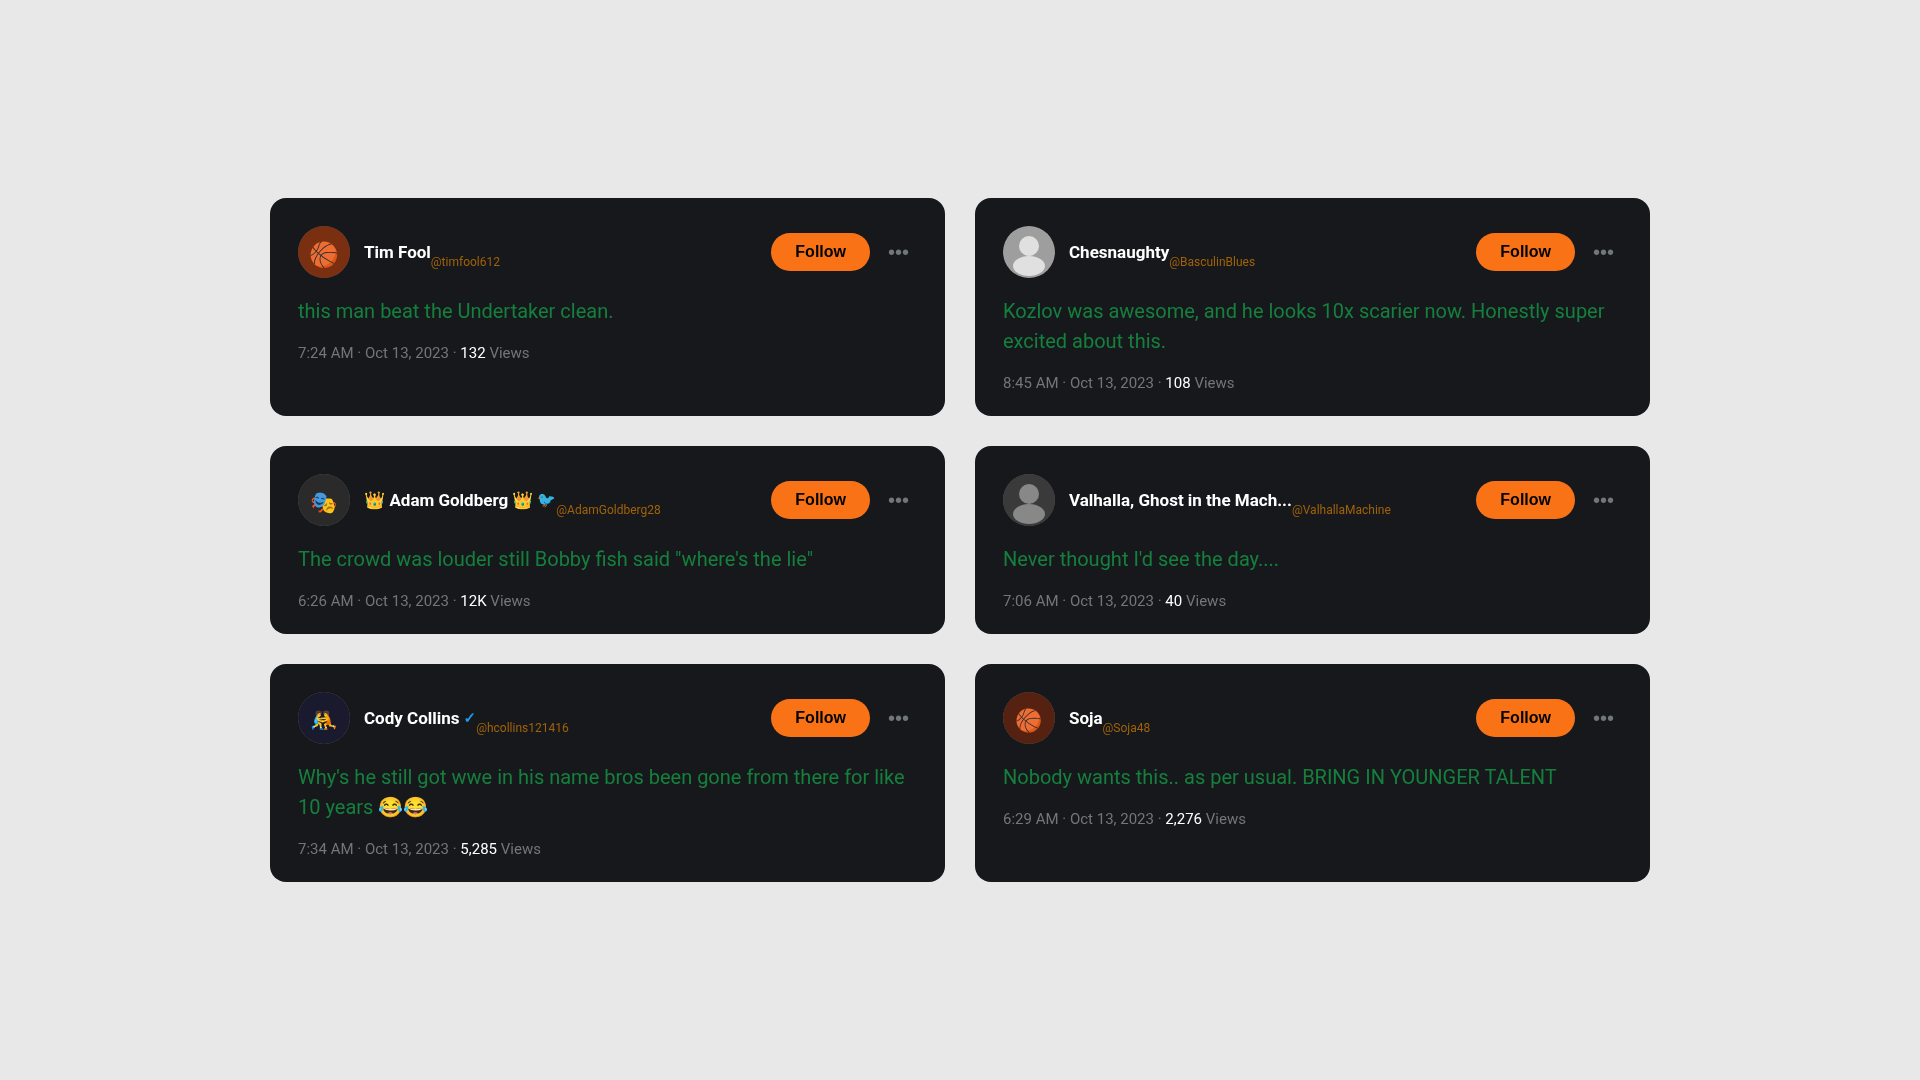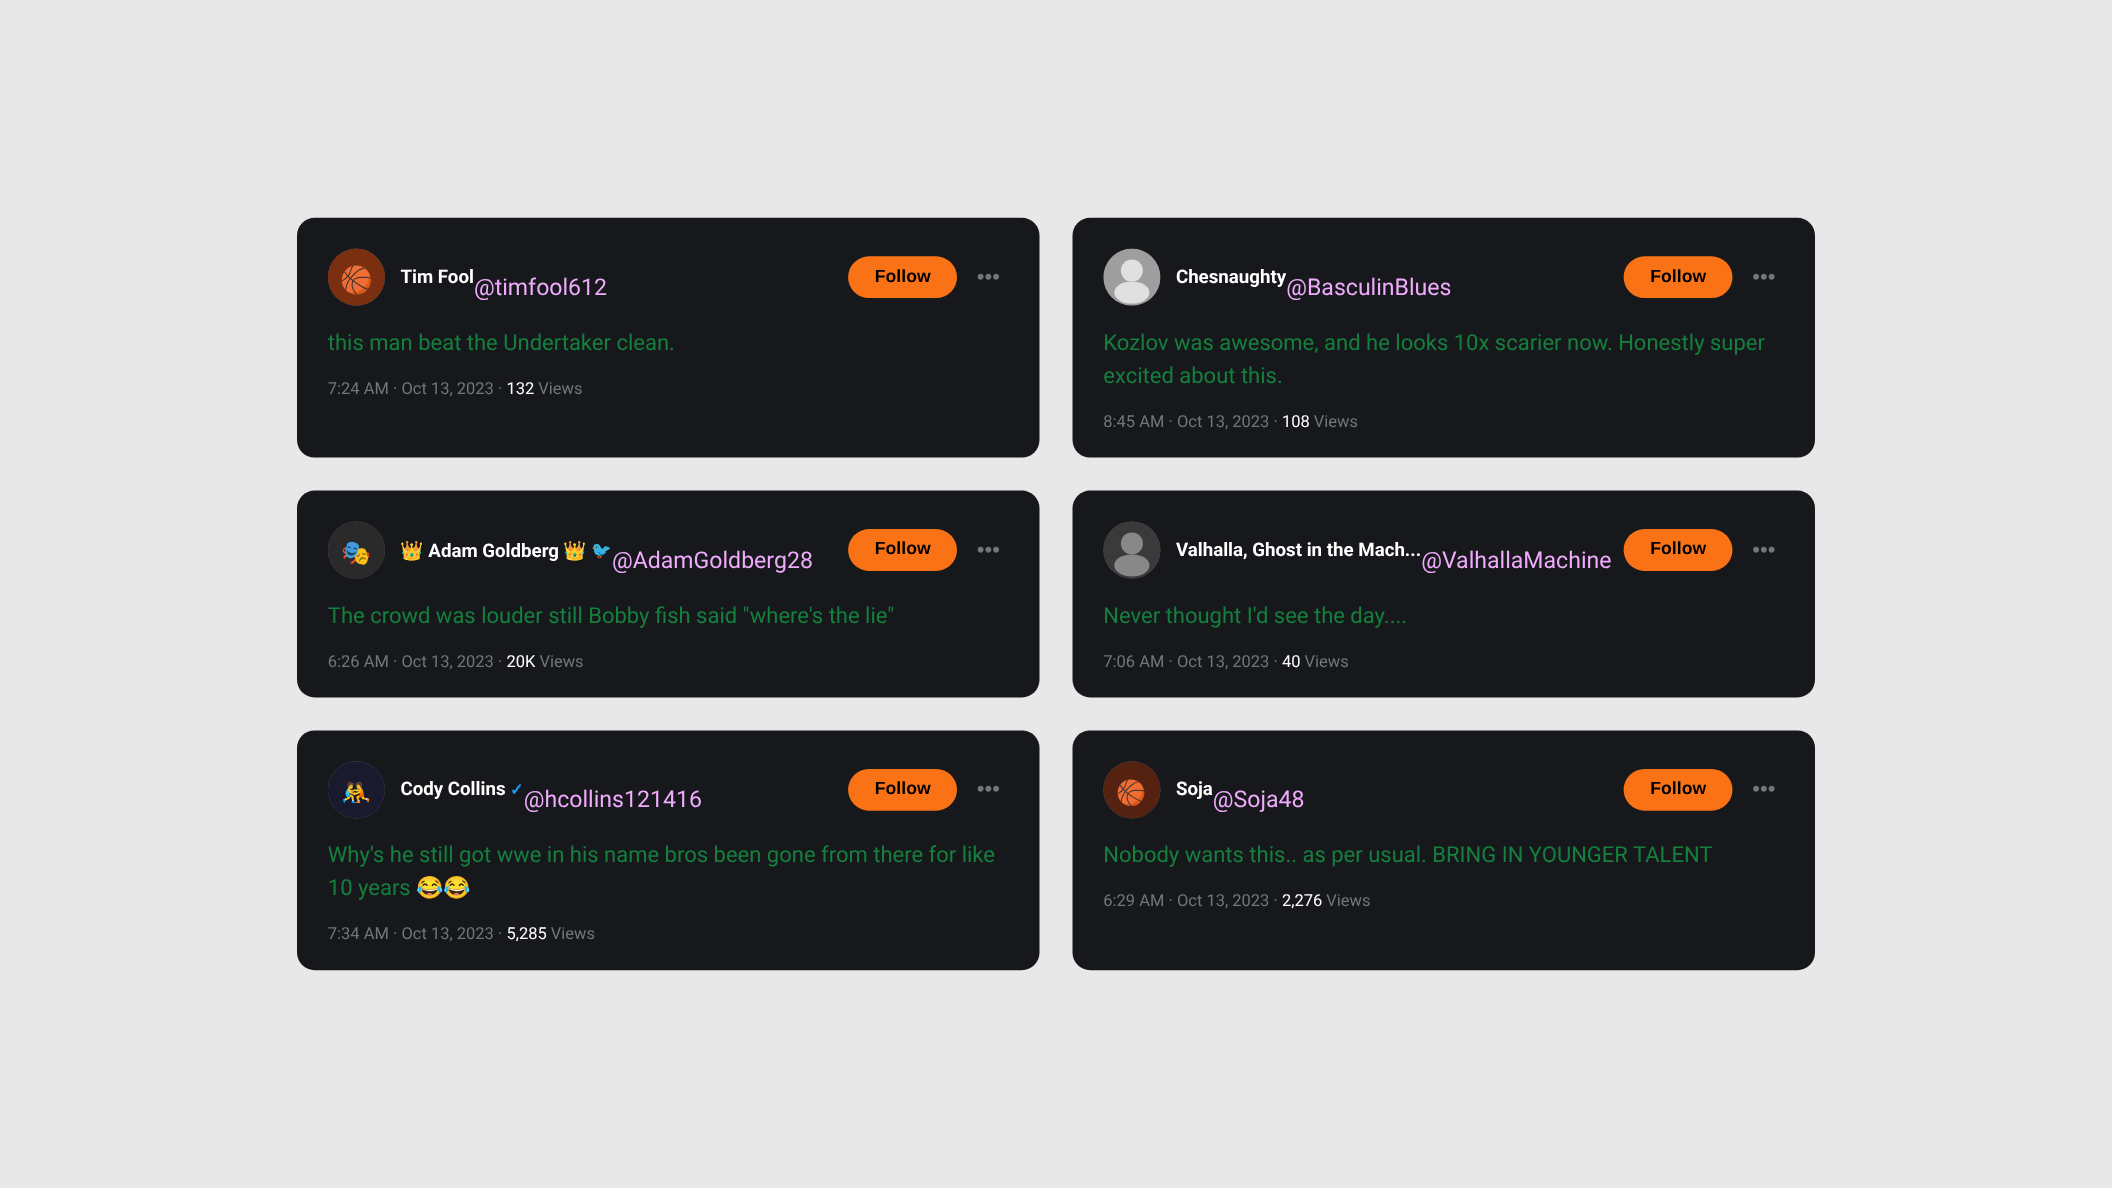--- a/index.html
+++ b/index.html
@@ -56,22 +56,22 @@
     }
     .display-name {
       font-size: 17px;
       font-weight: 700;
       color: #fff;
       display: flex;
       align-items: center;
       gap: 4px;
     }
     .handle {
-      font-size: 21px;
-      color: #f0abfc;
+      font-size: 12px;
+      color: #a16207;
       margin-top: 20px;
     }
     .tweet-header-right {
       display: flex;
       align-items: center;
       gap: 10px;
     }
     .follow-btn {
       background: #f97316;
       color: black;
@@ -204,21 +204,21 @@
         <button class="follow-btn">Follow</button>
         <button class="more-btn">•••</button>
       </div>
     </div>
     <div class="tweet-text">The crowd was louder still Bobby fish said "where's the lie"</div>
     <div class="tweet-meta">
       <span>6:26 AM</span>
       <span> · </span>
       <span>Oct 13, 2023</span>
       <span> · </span>
-      <span class="views-count">20K</span>
+      <span class="views-count">12K</span>
       <span> Views</span>
     </div>
   </div>
     <div class="tweet-card">
     <div class="tweet-header">
       <div class="tweet-header-left">
         <div class="avatar">
           <svg width="52" height="52" viewBox="0 0 52 52">
               <circle cx="26" cy="26" r="26" fill="#3a3a3a"></circle>
               <circle cx="26" cy="20" r="10" fill="#888"></circle>

